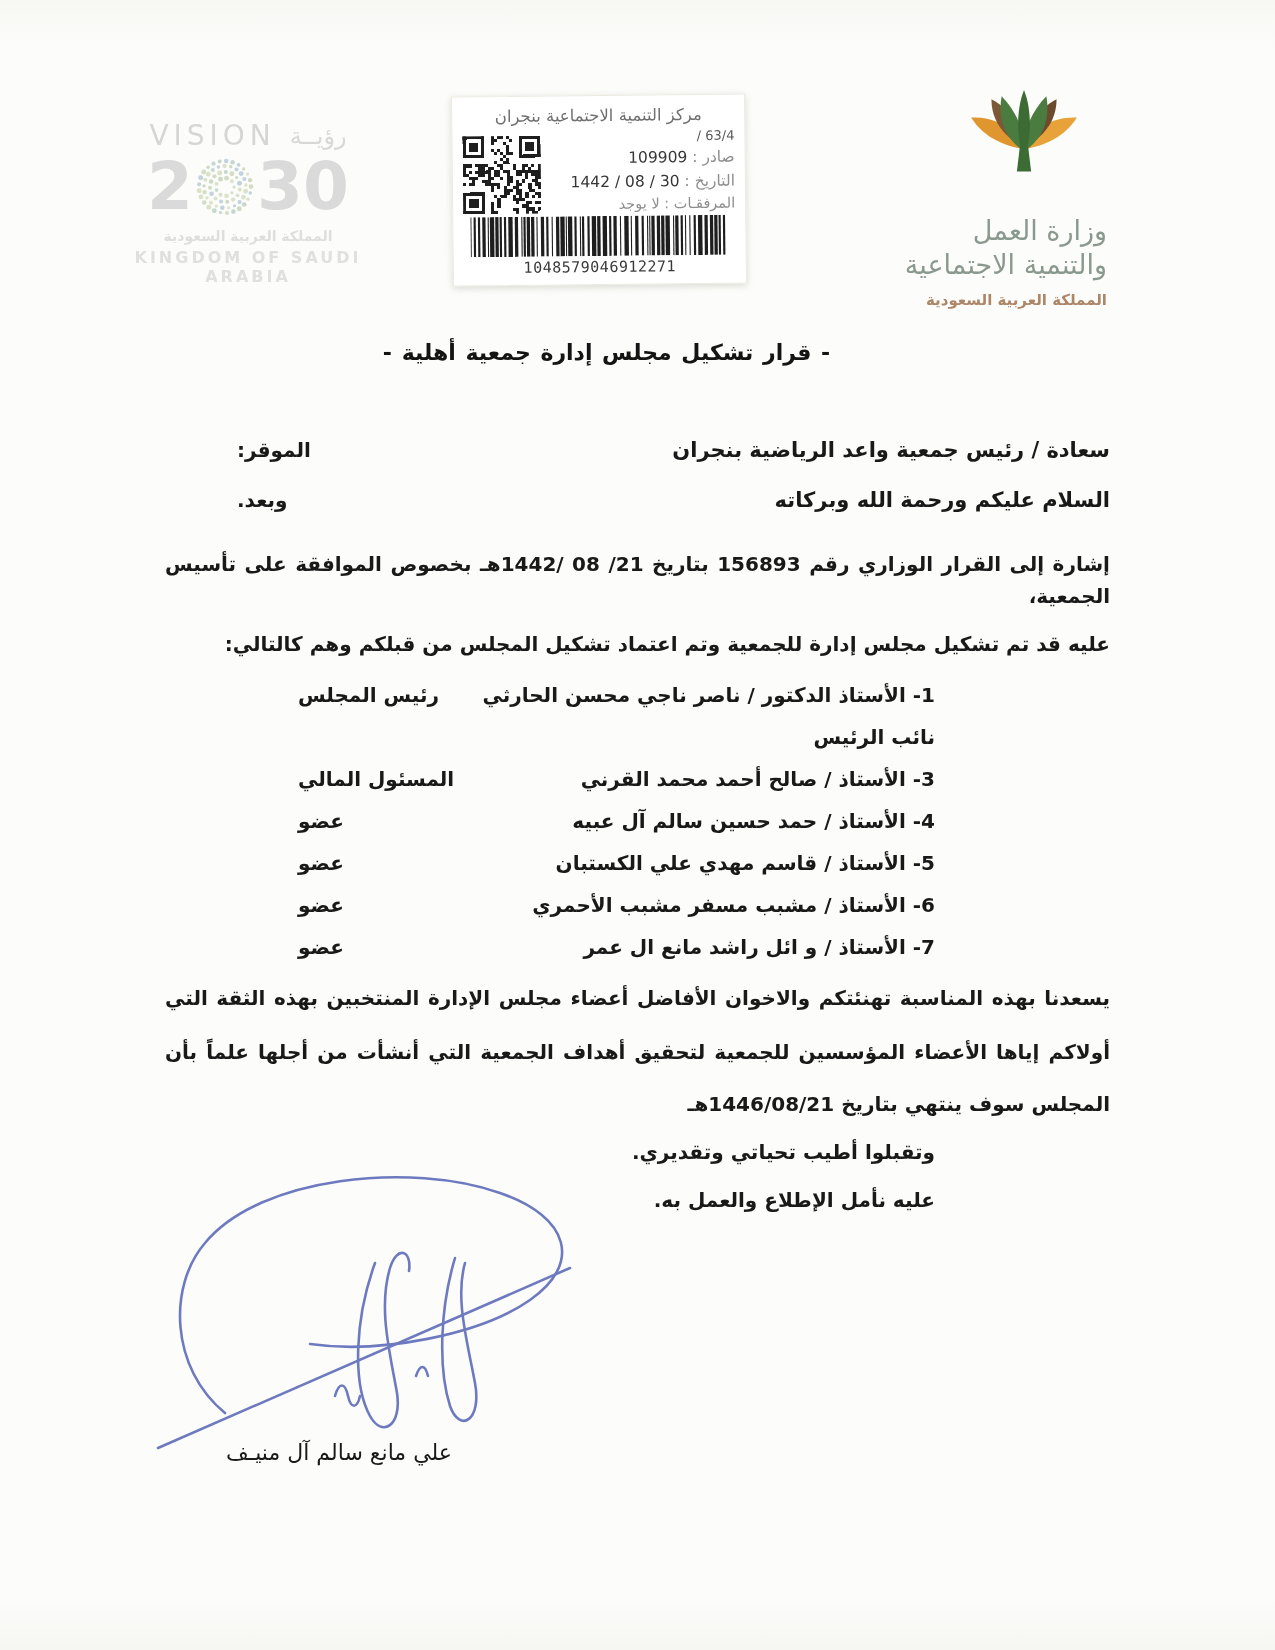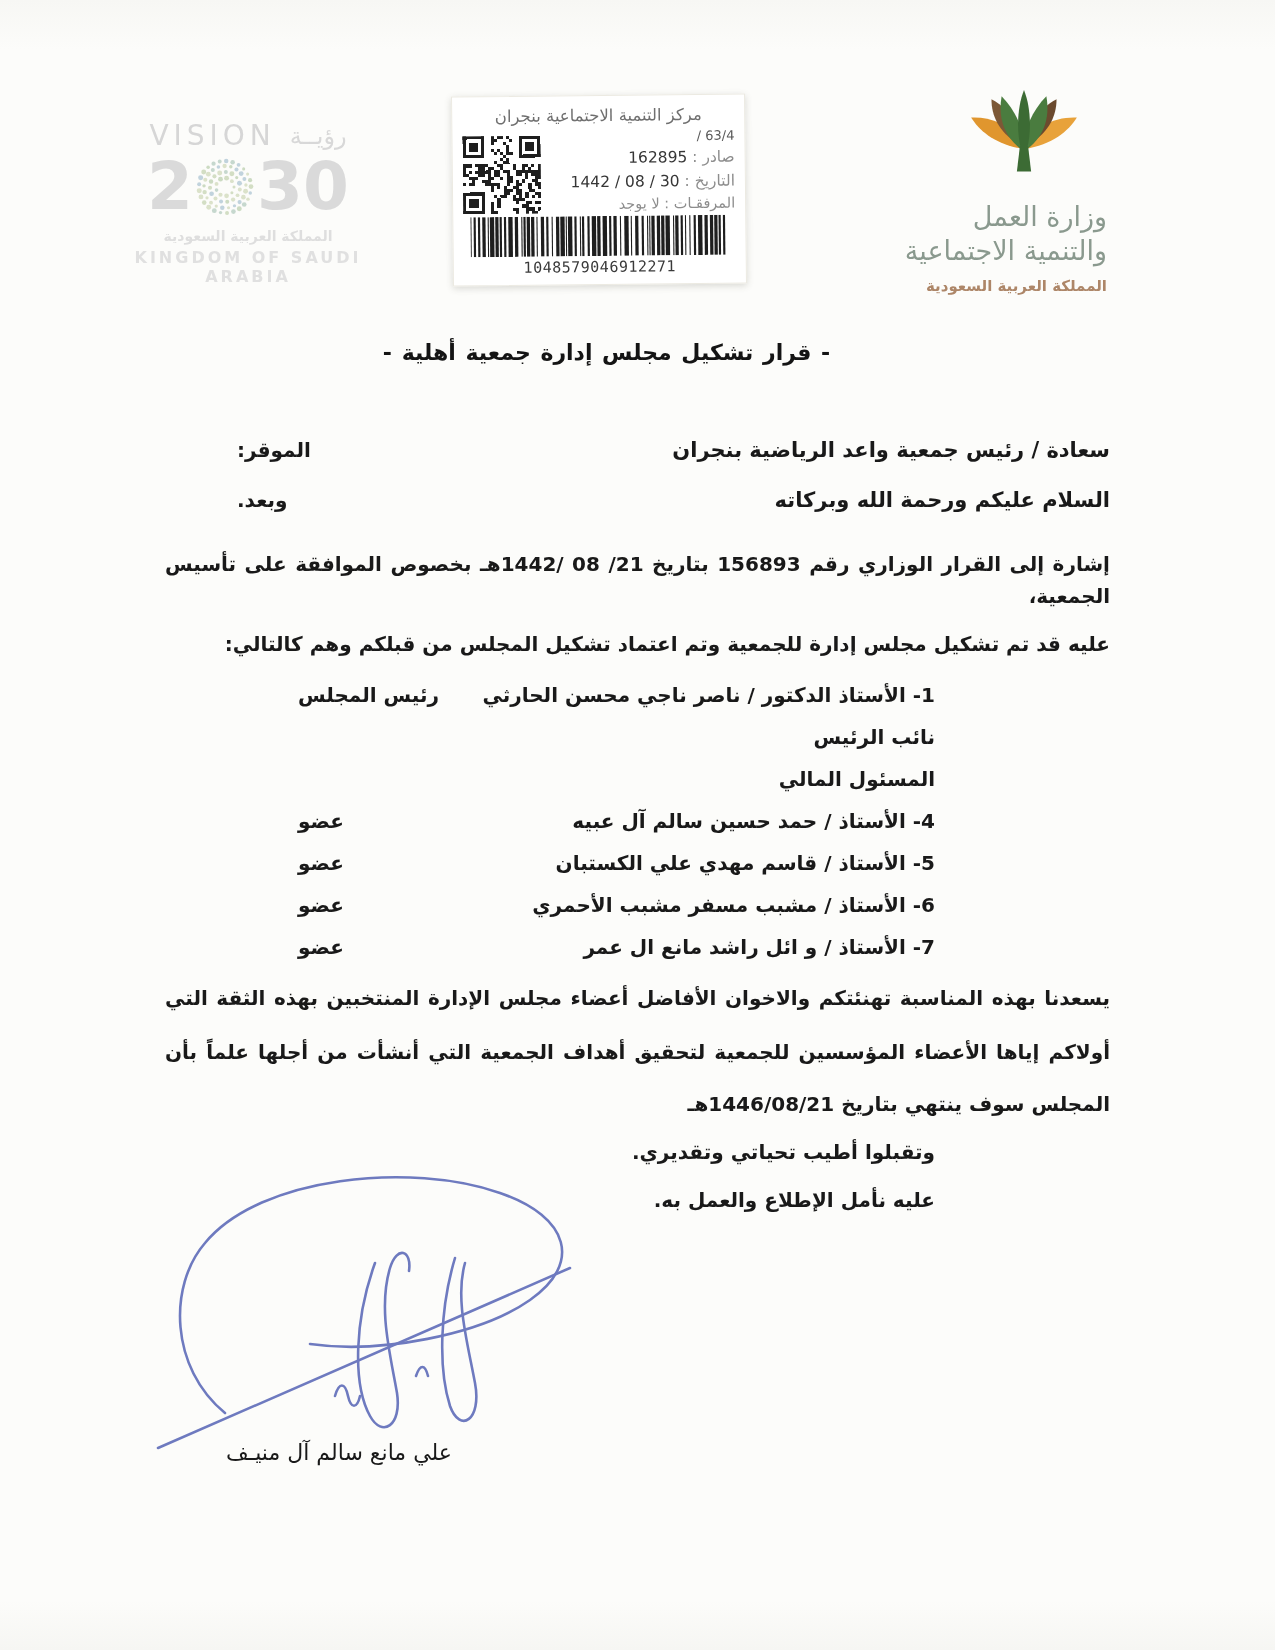--- a/index.html
+++ b/index.html
@@ -32,21 +32,21 @@
   .stamp-att{font-size:14.5px;line-height:1.4;}
   .stamp-barcode{display:block;width:258px;height:40px;margin:2px auto 0;}
   .stamp-num{text-align:center;font-family:"DejaVu Sans Mono",monospace;
     font-size:15px;color:#3a3a3a;letter-spacing:.5px;margin-top:2px;direction:ltr;}
   #qr-svg rect,#barcode-svg rect{fill:#1e1e1e;}
   
   .ministry{position:absolute;right:168px;top:88px;width:245px;display:flex;
     flex-direction:column;align-items:flex-end;}
   .ministry .palm{width:122px;height:112px;margin-right:22px;}
   .ministry .l1,.ministry .l2{font-size:27px;color:#8a998e;direction:rtl;line-height:1.25;}
-  .ministry .l1{margin-top:0;}
+  .ministry .l1{margin-top:14px;}
   .ministry .l3{font-size:15px;color:#ad8668;font-weight:700;direction:rtl;margin-top:9px;}
   
   .doc-title{position:absolute;top:340px;left:0;right:62px;text-align:center;
     font-size:22px;font-weight:700;direction:rtl;color:#141414;word-spacing:2px;}
   .body{position:absolute;left:165px;right:165px;top:438px;direction:rtl;
     color:#191919;font-size:20px;font-weight:700;}
   .addr-row,.greet-row{display:flex;justify-content:space-between;align-items:baseline;
     padding-left:72px;font-size:21px;}
   .greet-row{margin-top:26px;}
   .side-word{font-size:20px;}
@@ -350,21 +350,21 @@
           <rect x="10" y="24" width="1" height="1"></rect>
           <rect x="17" y="24" width="1" height="1"></rect>
           <rect x="20" y="24" width="1" height="1"></rect>
           <rect x="22" y="24" width="1" height="1"></rect>
           <rect x="23" y="24" width="1" height="1"></rect>
         </svg>
       <div class="stamp-info">
         <div class="stamp-ref">/ 63/4</div>
         <div class="stamp-line">
           <span class="stamp-label">صادر :</span>
-          <span class="stamp-value">162895</span>
+          <span class="stamp-value">109909</span>
         </div>
         <div class="stamp-line">
           <span class="stamp-label">التاريخ :</span>
           <span class="stamp-value">30 / 08 / 1442</span>
         </div>
         <div class="stamp-line stamp-att">
           <span class="stamp-label">المرفقـات :</span>
           <span class="stamp-label">لا يوجد</span>
         </div>
       </div>
@@ -464,20 +464,24 @@
         <div class="member-name">
           <span>1-</span>
           <span>الأستاذ الدكتور / ناصر ناجي محسن الحارثي</span>
         </div>
         <div class="member-role">رئيس المجلس</div>
       </div>
       <div class="member-row">
         <div class="member-role">نائب الرئيس</div>
       </div>
       <div class="member-row">
+        <div class="member-name">
+          <span>3-</span>
+          <span>الأستاذ / صالح أحمد محمد القرني</span>
+        </div>
         <div class="member-role">المسئول المالي</div>
       </div>
       <div class="member-row">
         <div class="member-name">
           <span>4-</span>
           <span>الأستاذ / حمد حسين سالم آل عبيه</span>
         </div>
         <div class="member-role">عضو</div>
       </div>
       <div class="member-row">

